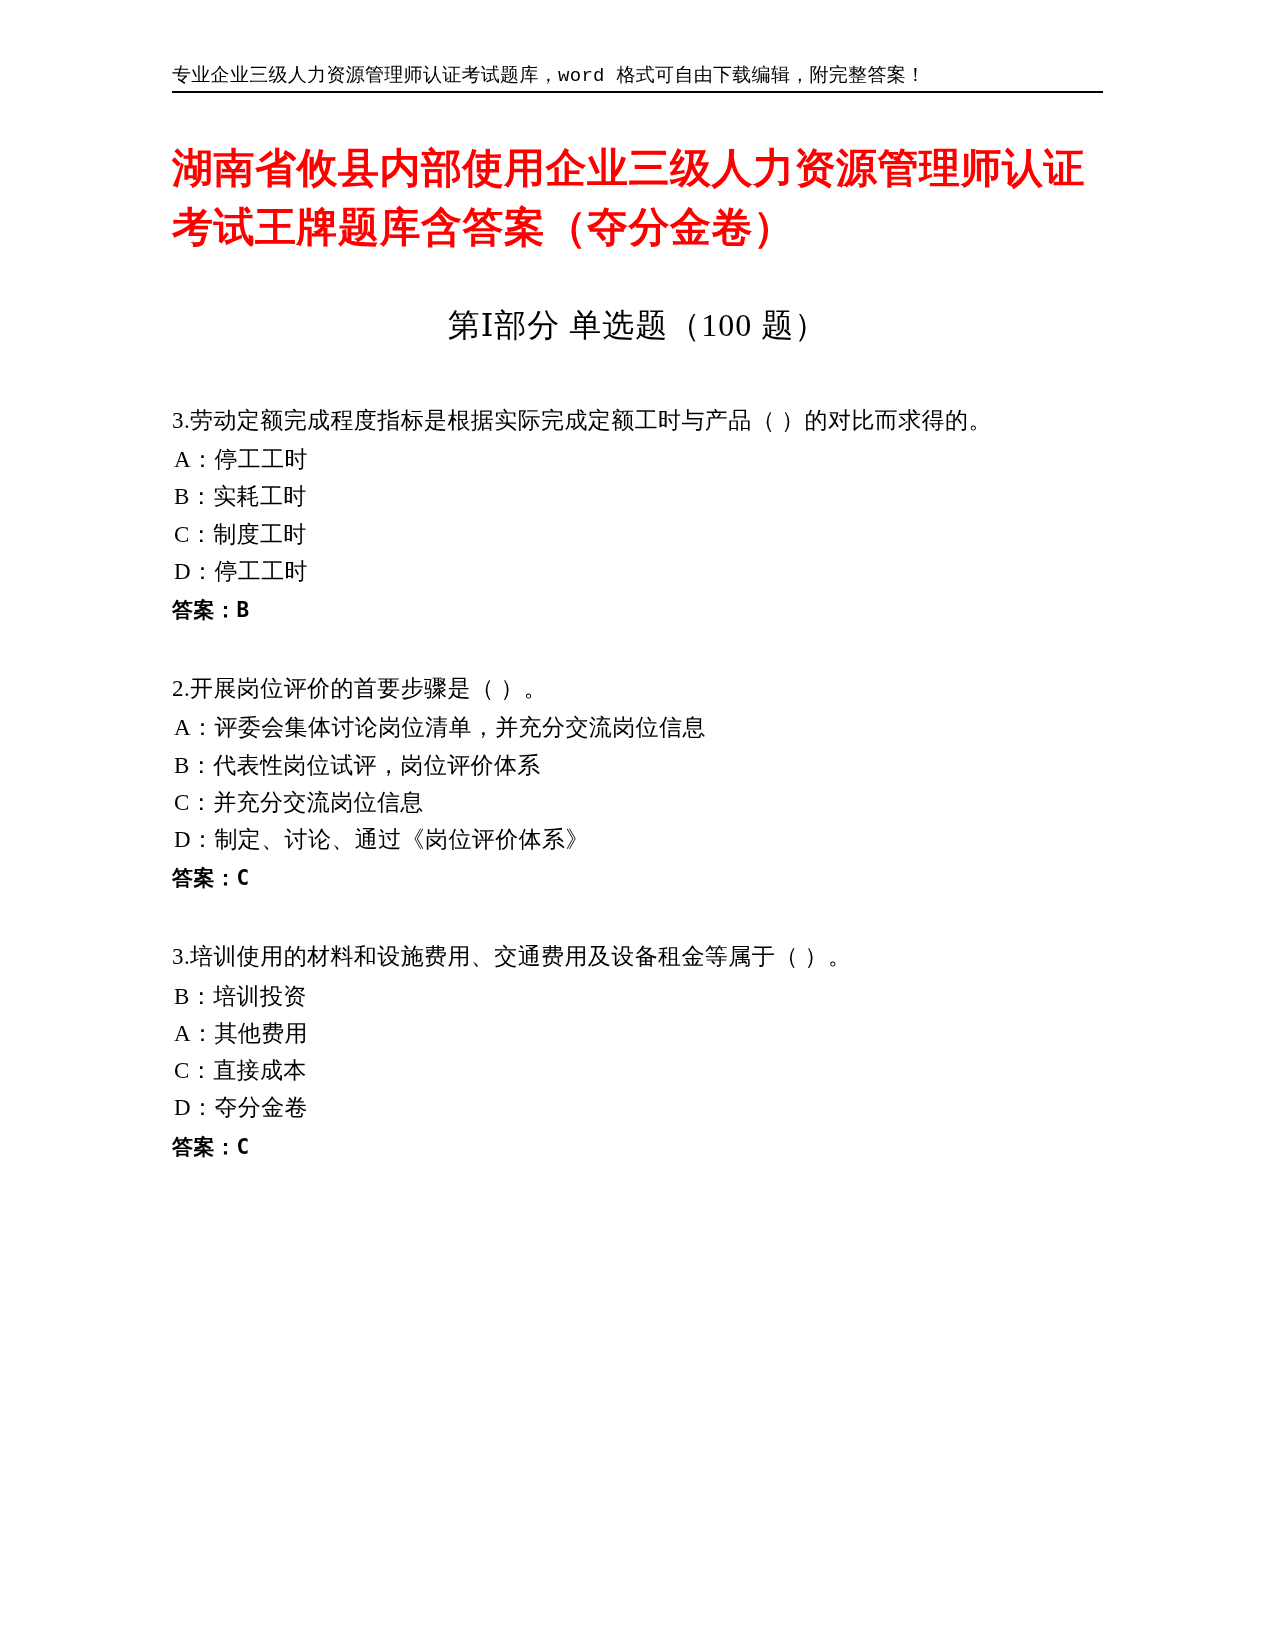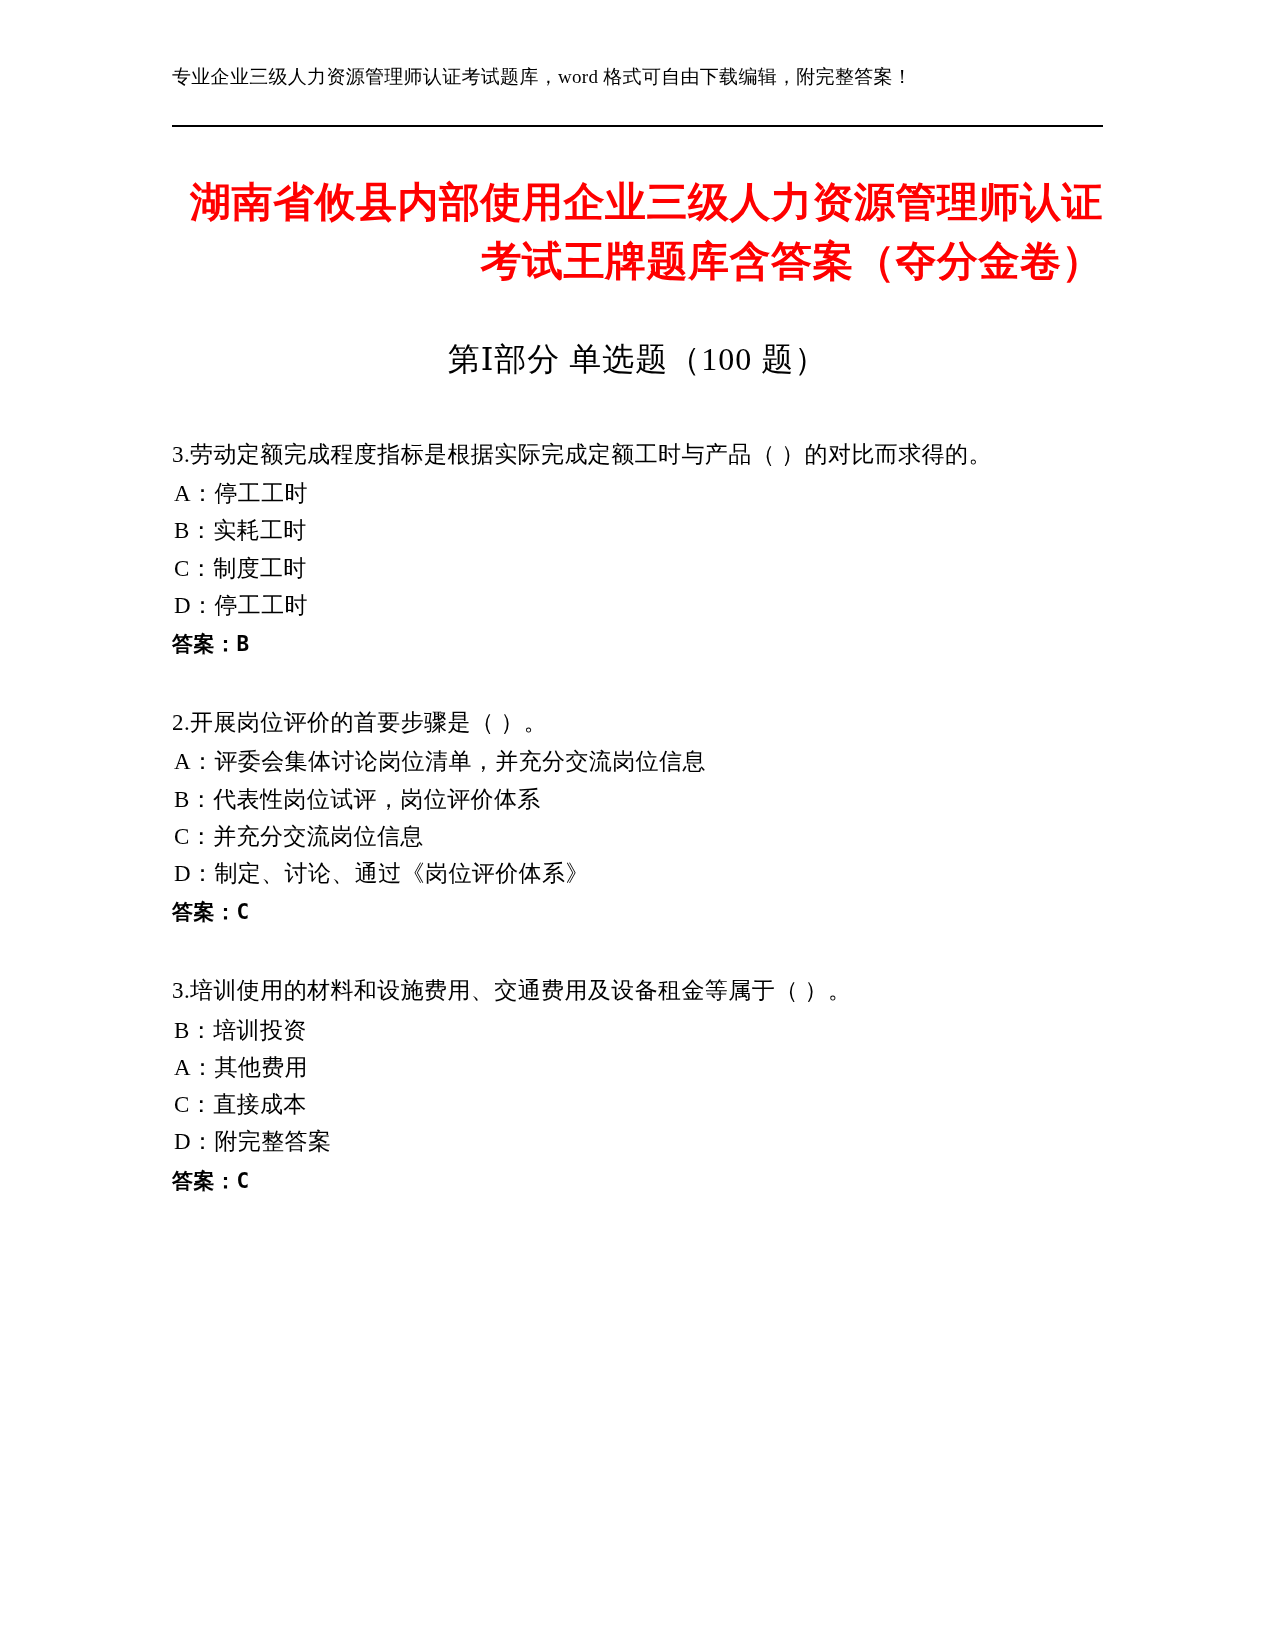--- a/index.html
+++ b/index.html
@@ -15,40 +15,39 @@
     position: relative;
     overflow: hidden;
   }
   .page {
     box-sizing: border-box;
     width: 1275px;
     height: 1650px;
     padding: 62px 172px 0 172px;
   }
   .header-note {
-    font-family: Liberation Serif, serif;
+    font-family: Liberation Mono, monospace;
     font-size: 19px;
     line-height: 1.55;
     color: #000;
     letter-spacing: 0.3px;
-    margin-bottom: 34px;
   }
   .rule {
     border: none;
     border-top: 2.5px solid #000;
     margin: 0 0 46px 0;
     height: 0;
   }
   .doc-title {
     color: #ff0000;
     font-family: "DejaVu Sans", "Liberation Sans", sans-serif;
     font-weight: bold;
     font-size: 41px;
     line-height: 1.42;
-    text-align: right;
+    text-align: left;
     letter-spacing: 0.5px;
     margin: 0 0 48px 0;
   }
   .section-head {
     text-align: center;
     font-size: 32px;
     letter-spacing: 1px;
     margin: 0 0 54px 0;
   }
   .question-block {
@@ -107,17 +106,17 @@
     <div class="q-option">C：并充分交流岗位信息</div>
     <div class="q-option">D：制定、讨论、通过《岗位评价体系》</div>
     <div class="q-answer"><span>答案：</span><span class="ans-val">C</span></div>
   </div>
 
   <div class="question-block">
     <div class="q-stem">3.培训使用的材料和设施费用、交通费用及设备租金等属于（ ）。</div>
     <div class="q-option">B：培训投资</div>
     <div class="q-option">A：其他费用</div>
     <div class="q-option">C：直接成本</div>
-    <div class="q-option">D：附完整答案</div>
+    <div class="q-option">D：夺分金卷</div>
     <div class="q-answer"><span>答案：</span><span class="ans-val">C</span></div>
   </div>
 
 </div>
 
 </body></html>

